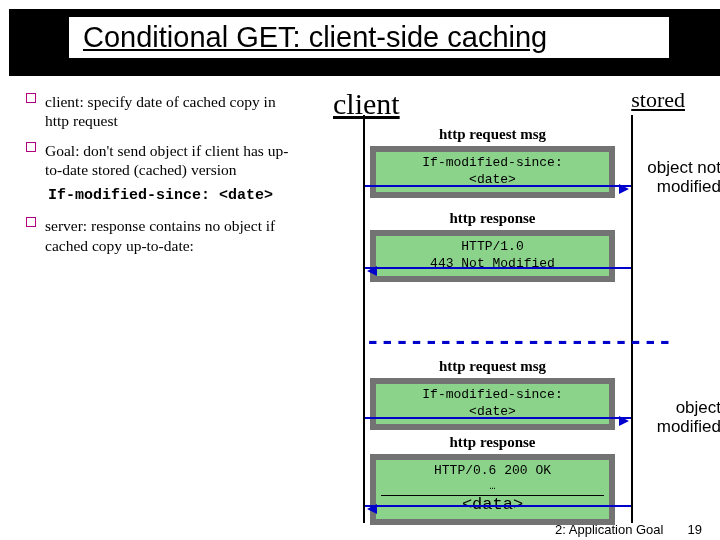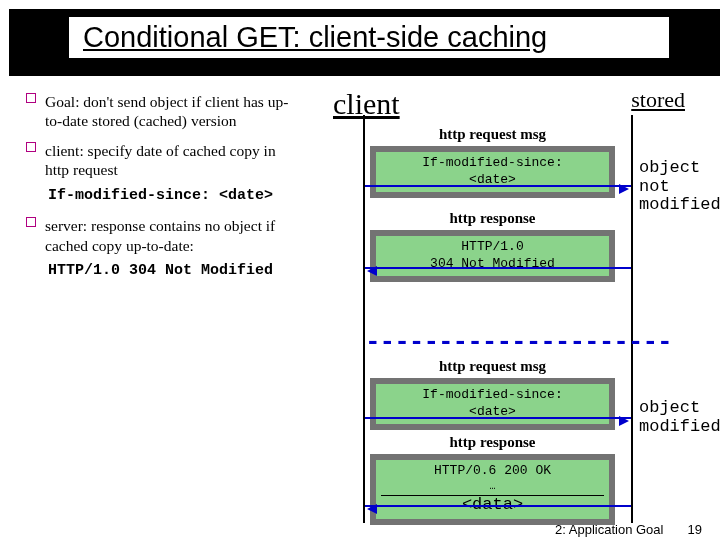--- a/index.html
+++ b/index.html
@@ -114,23 +114,23 @@
     position: absolute;
     width: 0; height: 0;
     border-top: 5px solid transparent;
     border-bottom: 5px solid transparent;
   }
   .arrow.right .head { right: -1px; border-left: 10px solid #0000cc; top: -4px; }
   .arrow.left  .head { left: -1px;  border-right: 10px solid #0000cc; top: -4px; }
   .side-label {
     position: absolute;
     left: 320px;
-    font-family: Liberation Mono, monospace;
+    font-family: Liberation Sans, sans-serif;
     font-size: 17px;
-    text-align: left;
+    text-align: right;
     line-height: 1.1;
     width: 82px;
   }
   .divider {
     position: absolute;
     left: 46px;
     top: 238px;
     color: #0000cc;
     font-size: 26px;
     font-weight: bold;
@@ -150,32 +150,31 @@
 
 <div class="title-bar">
   <div class="title-inner">Conditional GET: client-side caching</div>
 </div>
 
 <div class="content">
 
   <div class="left-col">
     <div class="bullet">
       <div class="sq"></div>
-      <div class="txt">Goal: don't send object if client has up-to-date stored (cached) version</div>
+      <div class="txt">client: specify date of cached copy in http request</div>
     </div>
     <div class="bullet">
       <div class="sq"></div>
-      <div class="txt">client: specify date of cached copy in http request</div>
+      <div class="txt">Goal: don't send object if client has up-to-date stored (cached) version</div>
     </div>
     <div class="sub1">If-modified-since: &lt;date&gt;</div>
     <div class="bullet">
       <div class="sq"></div>
       <div class="txt">server: response contains no object if cached copy up-to-date:</div>
     </div>
-    <div class="sub2">HTTP/1.0 304 Not Modified</div>
   </div>
 
   <div class="right-col">
     <div class="hdr-client">client</div>
     <div class="hdr-server">stored</div>
 
     <div class="client-line"></div>
     <div class="server-line"></div>
 
     <div class="msg" style="top:34px">
@@ -186,21 +185,21 @@
       </div>
     </div>
     <div class="arrow right" style="top:96px">
         <div class="head"></div>
       </div>
 
     <div class="msg" style="top:118px">
       <div class="msg-title">http response</div>
       <div class="msg-box">
         <div>HTTP/1.0</div>
-        <div>304 Not Modified</div>
+        <div>443 Not Modified</div>
       </div>
     </div>
     <div class="arrow left" style="top:178px">
         <div class="head"></div>
       </div>
 
     <div class="side-label" style="top:70px">object not modified</div>
 
     <div class="divider">---------------------</div>
 

